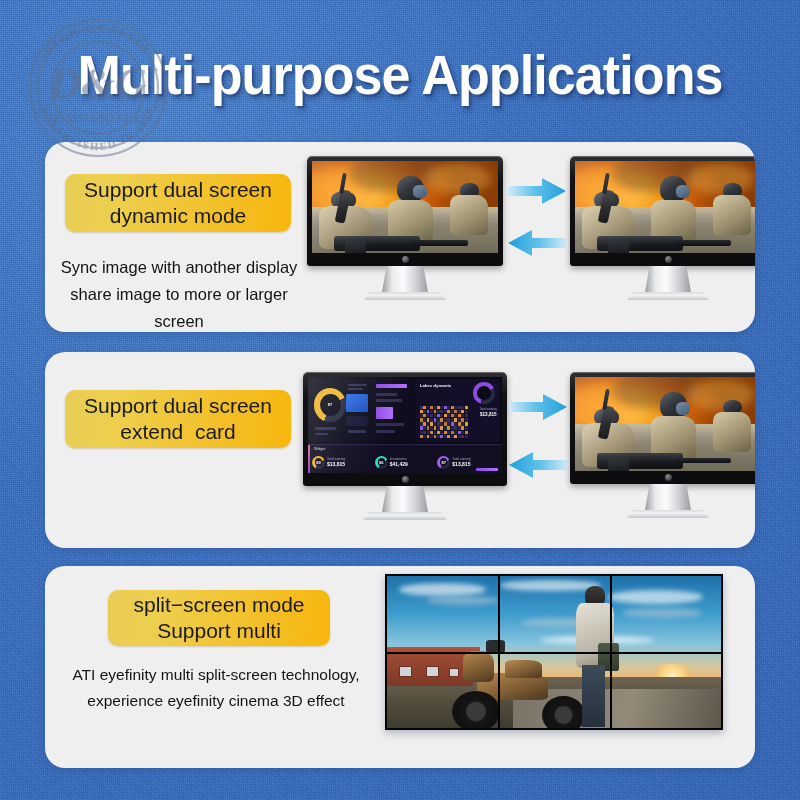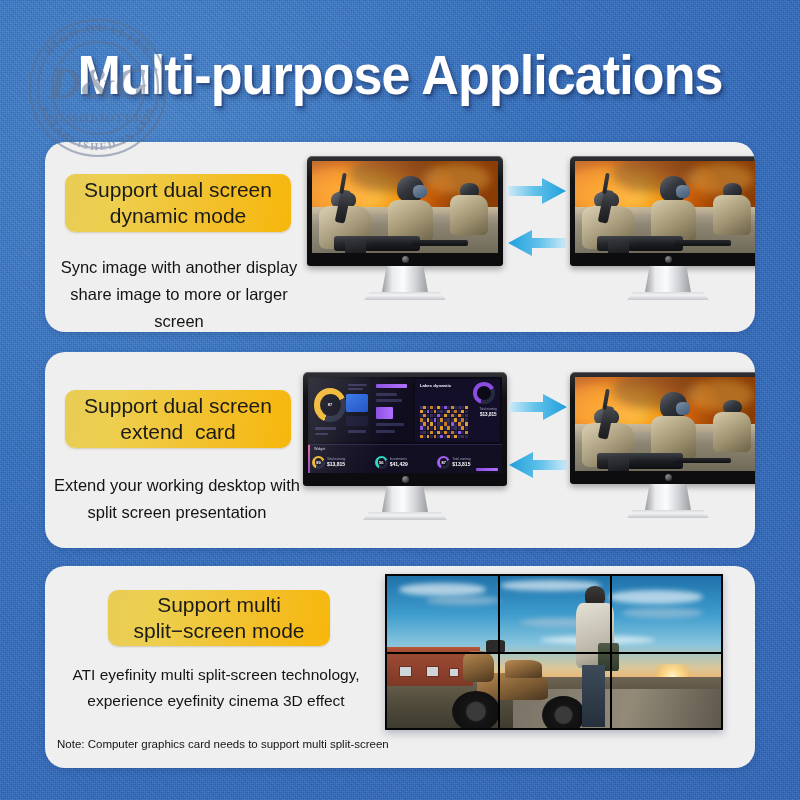--- a/index.html
+++ b/index.html
@@ -458,22 +458,20 @@
 
   <div class="panel" id="panel2">
 
     <div class="badge" style="left:20px; top:38px; width:226px; height:58px;">
       <div>
         <span>Support dual screen</span>
         <span>extend  card</span>
       </div>
     </div>
 
-    <div class="caption" style="left:4px; top:120px; width:256px;">Extend your working desktop with
-split screen presentation</div>
 
     <div class="monitor" style="left:258px; top:20px; width:204px;">
       <div class="mon-frame" style="height:114px;">
         <div class="mon-screen" style="height:96px;">
           <div class="scene-dash">
             <div class="dash-top">
 
               <div class="dash-col dash-c1">
                 <div class="gauge" style="--gc:#f0b429; left:6%; top:14%; width:54%; height:54%;">
                   <b>87</b>
@@ -717,29 +715,28 @@
       </div>
       <div class="mon-neck" style="width:46px; height:26px; clip-path:polygon(10% 0,90% 0,100% 100%,0 100%);"></div>
       <div class="mon-base" style="width:82px; height:8px; clip-path:polygon(7% 0,93% 0,100% 100%,0 100%);"></div>
     </div>
   </div>
 
   <div class="panel" id="panel3">
 
     <div class="badge" style="left:63px; top:24px; width:222px; height:56px;">
       <div>
+        <span>split−screen mode</span>
         <span>Support multi</span>
-        <span>split−screen mode</span>
       </div>
     </div>
 
     <div class="caption" style="left:6px; top:96px; width:330px; font-size:15.5px;">ATI eyefinity multi split-screen technology,
 experience eyefinity cinema 3D effect</div>
 
-    <div class="note" style="left:12px; top:172px;">Note: Computer graphics card needs to support multi split-screen</div>
 
     <div class="videowall" style="left:340px; top:8px; width:338px; height:156px;">
       <div class="vw-img">
         <div class="vw-sky"></div>
         <div class="vw-sun"></div>
         <div class="vw-cloud" style="left:4%;  top:6%;  width:26%; height:8%;"></div>
         <div class="vw-cloud dk" style="left:12%; top:14%; width:22%; height:6%;"></div>
         <div class="vw-cloud" style="left:34%; top:4%;  width:30%; height:7%;"></div>
         <div class="vw-cloud dk" style="left:40%; top:28%; width:26%; height:6%;"></div>
         <div class="vw-cloud" style="left:66%; top:10%; width:28%; height:9%;"></div>

